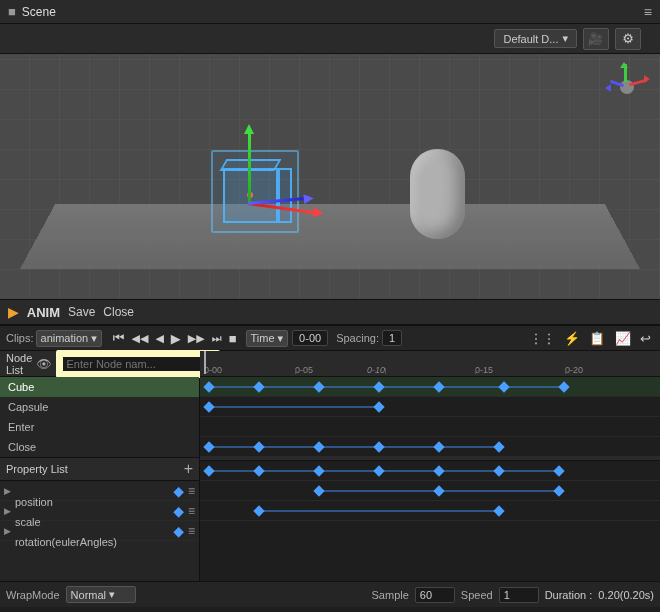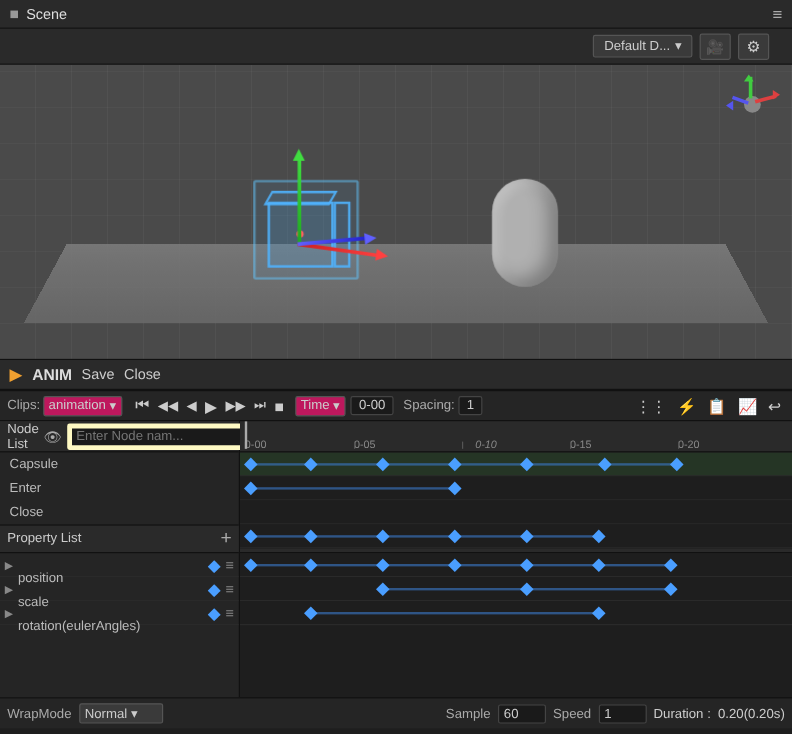--- a/index.html
+++ b/index.html
@@ -108,21 +108,21 @@
       align-items: center;
       padding: 0 6px;
       gap: 0;
       border-top: 1px solid #111;
       border-bottom: 1px solid #111;
     }
     .btn-small {
       background: none; border: none; color: #ccc; cursor: pointer; font-size: 13px; padding: 0 3px; height: 22px; display: flex; align-items: center;
     }
     .dropdown-small {
-      background: #be185d; border: 1px solid #555; color: #ccc; font-size: 11px; padding: 1px 4px; cursor: pointer; border-radius: 2px; display: flex; align-items: center; gap: 3px; text-align: right;
+      background: #404040; border: 1px solid #555; color: #ccc; font-size: 11px; padding: 1px 4px; cursor: pointer; border-radius: 2px; display: flex; align-items: center; gap: 3px; text-align: right;
     }
     .anim-spacer { flex: 1; }
     .anim-right { display: flex; align-items: center; gap: 3px; }
 
     
     .timeline-area {
       display: flex;
       height: 230px;
       background: #1e1e1e;
     }
@@ -143,21 +143,21 @@
       background: #2a2a2a;
       gap: 4px;
       border-bottom: 1px solid #111;
       height: 26px;
     }
     .node-list-label { color: #ccc; font-size: 11px; }
     .eye-icon { color: #aaa; font-size: 12px; }
     .node-search-input {
       flex: 1;
       background: #1a1a1a;
-      border: 4px solid #fef9c3;
+      border: 7px solid #fef9c3;
       color: #ccc;
       font-size: 11px;
       padding: 1px 4px;
       border-radius: 2px;
       outline: none;
     }
     .node-row {
       display: flex;
       align-items: center;
       padding: 2px 8px;
@@ -426,20 +426,21 @@
 
   <div class="left-panel">
 
     <div class="node-list-header">
       <span class="node-list-label">Node List</span>
       <span class="eye-icon">👁</span>
       <input class="node-search-input" type="text" placeholder="Enter Node nam..." style="">
     </div>
 
     <div id="node-rows">
+        <div class="node-row active">Cube</div>
         <div class="node-row">Capsule</div>
         <div class="node-row">Enter</div>
         <div class="node-row">Close</div>
       </div>
 
     <div class="prop-list-header">
       <span class="prop-list-label">Property List</span>
       <button class="plus-btn">+</button>
     </div>
 
@@ -467,21 +468,21 @@
 
   <div class="right-panel">
 
     <div class="timeline-ruler">
       <div style="position:relative; width:100%; height:100%;">
         <div class="cursor-line"></div>
       <div class="ruler-mark" style="left: 4px;">0-00</div>
           <div class="ruler-tick" style="left: 4px;"></div>
           <div class="ruler-mark" style="left: 95px;">0-05</div>
           <div class="ruler-tick" style="left: 95px;"></div>
-          <div class="ruler-mark" style="left: 196px; font-style: italic;">0-10</div>
+          <div class="ruler-mark" style="left: 167px; font-style: italic;">0-10</div>
           <div class="ruler-tick" style="left: 185px;"></div>
           <div class="ruler-mark" style="left: 275px;">0-15</div>
           <div class="ruler-tick" style="left: 275px;"></div>
           <div class="ruler-mark" style="left: 365px;">0-20</div>
           <div class="ruler-tick" style="left: 365px;"></div>
         </div>
     </div>
 
     <div class="timeline-rows">
       <div id="tl-rows">

